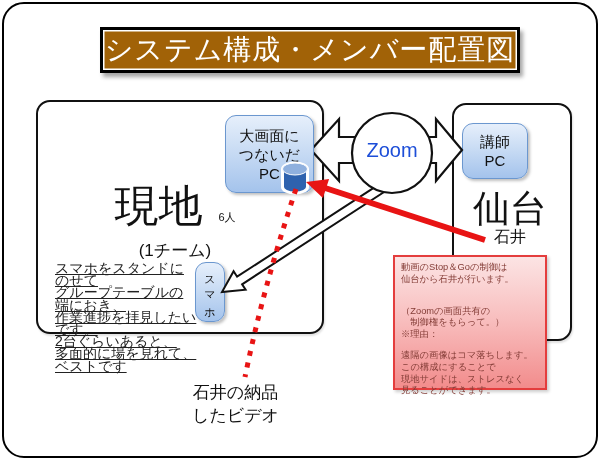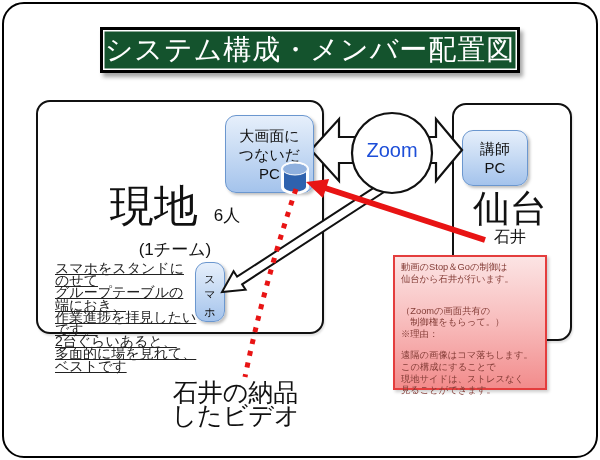--- a/index.html
+++ b/index.html
@@ -7,61 +7,61 @@
     position:relative;width:600px;height:460px;background:#fff;overflow:hidden;
     font-family:"Liberation Sans",sans-serif;color:#111;
   }
   .outer-frame{
     position:absolute;left:2px;top:2px;width:592px;height:452px;
     border:2.5px solid #000;border-radius:22px;pointer-events:none;
   }
   .pre{white-space:pre-line;}
   .title{
     position:absolute;left:100px;top:27px;width:420px;height:46px;
-    background:#14532d;color:#fff;font-size:28px;letter-spacing:1px;
+    background:#a16207;color:#fff;font-size:28px;letter-spacing:1px;
     display:flex;align-items:center;justify-content:center;
     box-shadow:inset 0 0 0 3px #000, inset 0 0 0 4.5px #fff, 3px 4px 4px rgba(0,0,0,0.35);
   }
   .site-box{
     position:absolute;background:#fff;border:2.2px solid #111;border-radius:14px;
     box-shadow:1px 2px 2px rgba(0,0,0,0.12);
   }
   .local-box{left:36px;top:100px;width:284px;height:230px;}
   .remote-box{left:452px;top:103px;width:116px;height:234px;}
   .blue-box{
     background:linear-gradient(to bottom,#e6effb 0%,#c9dcf4 45%,#a4c3ec 100%);
     border:1.4px solid #6b97cf;border-radius:11px;
     box-shadow:2px 2px 3px rgba(0,0,0,0.25);
     position:absolute;display:flex;align-items:center;justify-content:center;
     text-align:center;color:#111;
   }
   .bigscreen-pc{left:225px;top:115px;width:87px;height:76px;font-size:15px;line-height:19px;}
-  .teacher-pc{left:462px;top:130px;width:64px;height:54px;font-size:15px;line-height:19px;text-align:center;}
+  .teacher-pc{left:462px;top:123px;width:64px;height:54px;font-size:15px;line-height:19px;text-align:center;}
   .sumaho{left:195px;top:262px;width:28px;height:58px;font-size:11px;
     writing-mode:vertical-rl;letter-spacing:3px;line-height:28px;}
   .genchi-block{position:absolute;left:75px;top:182px;width:200px;text-align:center;}
   .genchi-line{line-height:48px;}
   .genchi-name{font-size:44px;}
-  .genchi-count{font-size:17px;margin-left:16px;}
+  .genchi-count{font-size:11px;margin-left:16px;}
   .genchi-team{font-size:17px;margin-top:-2px;}
   .sendai-name{position:absolute;left:452px;top:184px;width:116px;text-align:center;font-size:37px;}
   .sendai-person{position:absolute;left:452px;top:227px;width:116px;text-align:center;font-size:16px;}
   .phone-note{position:absolute;left:55px;top:262px;width:142px;font-size:14px;line-height:12.2px;color:#222;text-decoration:underline;}
   .pink-note{
     position:absolute;left:393px;top:255px;width:154px;height:135px;box-sizing:border-box;
     background:linear-gradient(to bottom,#fce4e4 0%,#f8bcbc 50%,#f28c8c 100%);
     border:2px solid #e43d3d;padding:5px 6px;color:#833c36;
     font-size:9.3px;line-height:11.8px;box-shadow:2px 2px 3px rgba(0,0,0,0.2);
   }
   .pink-note p{margin:0;}
   .pink-note .p2{margin-top:20px;}
   .pink-note .p3{}
   .pink-note .p4{margin-top:9px;}
   .video-label{position:absolute;left:168px;top:381px;width:135px;text-align:center;
-    font-size:25px;line-height:23px;color:#111;}
+    font-size:17px;line-height:23px;color:#111;}
   .zoom-label{position:absolute;left:357px;top:139px;width:70px;text-align:center;
     font-size:20px;color:#1d4ed8;}
   svg.overlay{position:absolute;left:0;top:0;pointer-events:none;}
   .cylinder{position:absolute;left:279px;top:160px;}
 </style>
 </head>
 <body>
 
 <div class="canvas">
 

